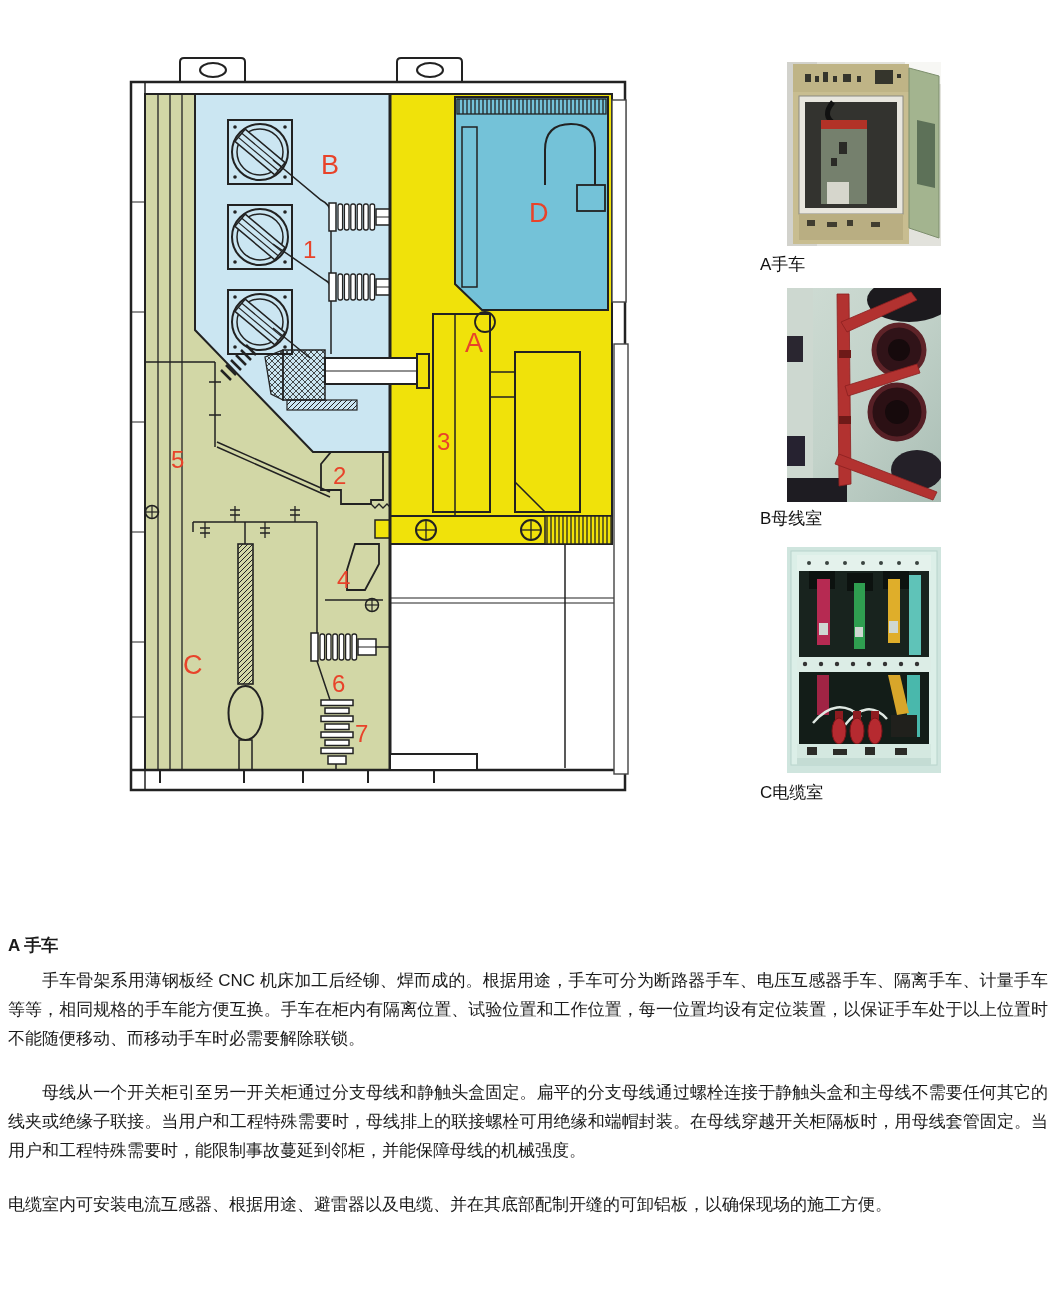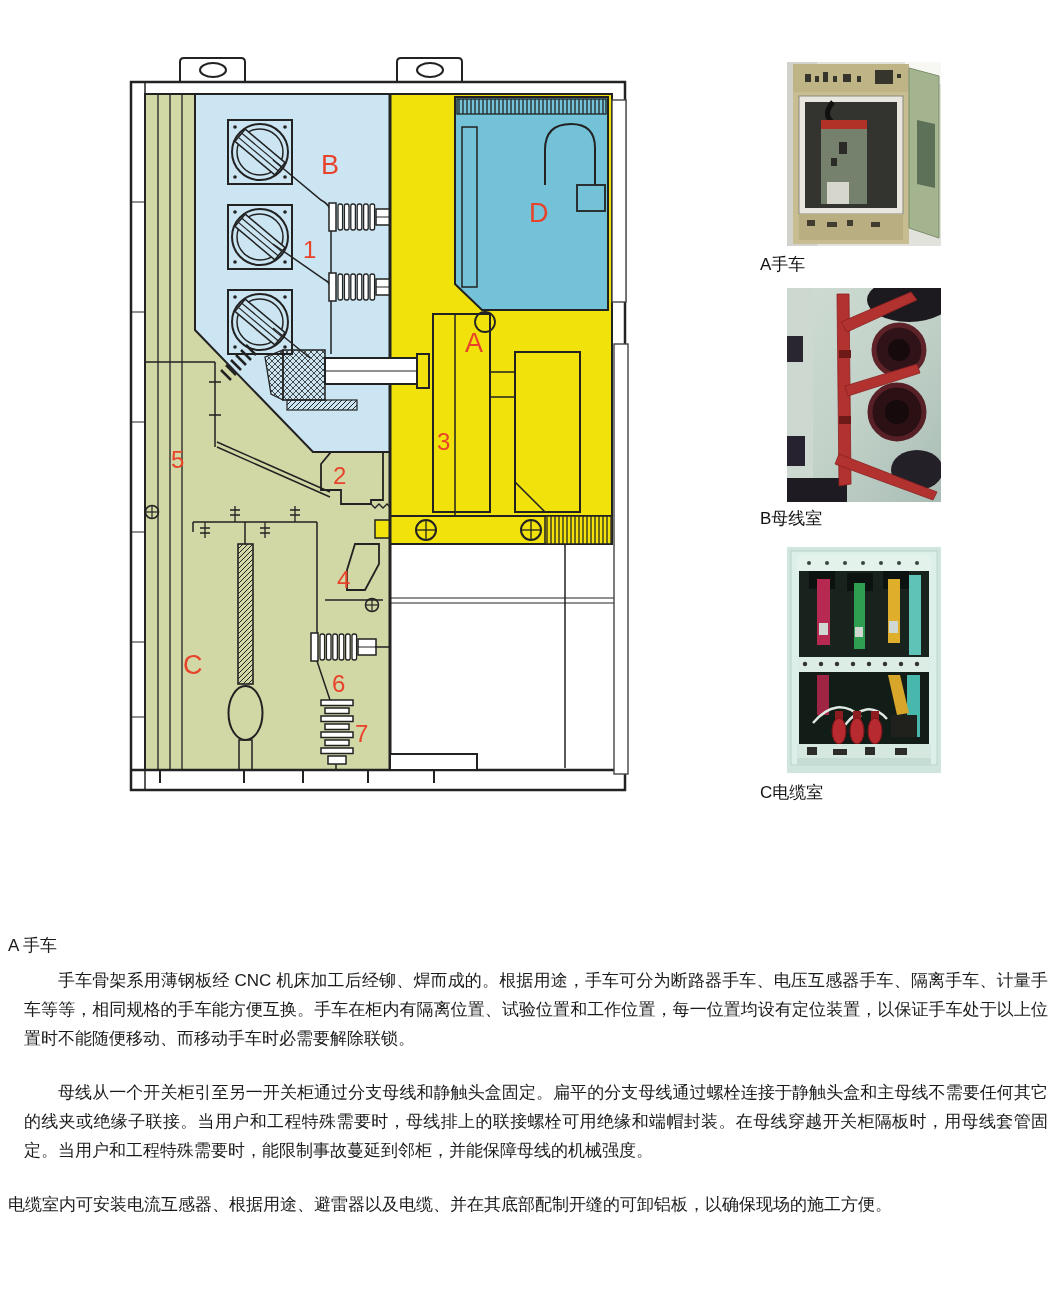--- a/index.html
+++ b/index.html
@@ -3,23 +3,23 @@
 <meta charset="utf-8">
 <style>
   html,body{margin:0;padding:0;background:#fff;}
   .page{position:relative;width:1054px;height:1290px;background:#fff;overflow:hidden;
         font-family:"Liberation Sans","DejaVu Sans",sans-serif;color:#1a1a1a;}
   .diagram-wrap{position:absolute;left:125px;top:52px;width:510px;height:750px;}
   .photo{position:absolute;left:787px;width:154px;}
   .photo svg{display:block;}
   .photo-caption{position:absolute;left:760px;font-size:17px;color:#111;}
   .textblock{position:absolute;left:8px;top:936px;width:1040px;}
-  .sec-heading{font-size:17px;line-height:20px;margin:0;font-weight:400;}
+  .sec-heading{font-size:17px;line-height:20px;margin:0;font-weight:700;}
   .sec-body{font-size:17px;line-height:29px;margin:10px 0 0 0;text-align:justify;}
-  .sec-body.indent{text-indent:2em;margin-left:16px;}
+  .sec-body.indent{text-indent:2em;}
   .sec{margin:0;}
   .sec + .sec{margin-top:25px;}
   .lblL{font-size:27px;fill:#e8432a;font-family:"Liberation Sans",sans-serif;}
   .lblN{font-size:24px;fill:#e8432a;font-family:"Liberation Sans",sans-serif;}
 </style>
 </head>
 <body>
 
 <div class="page">
 

